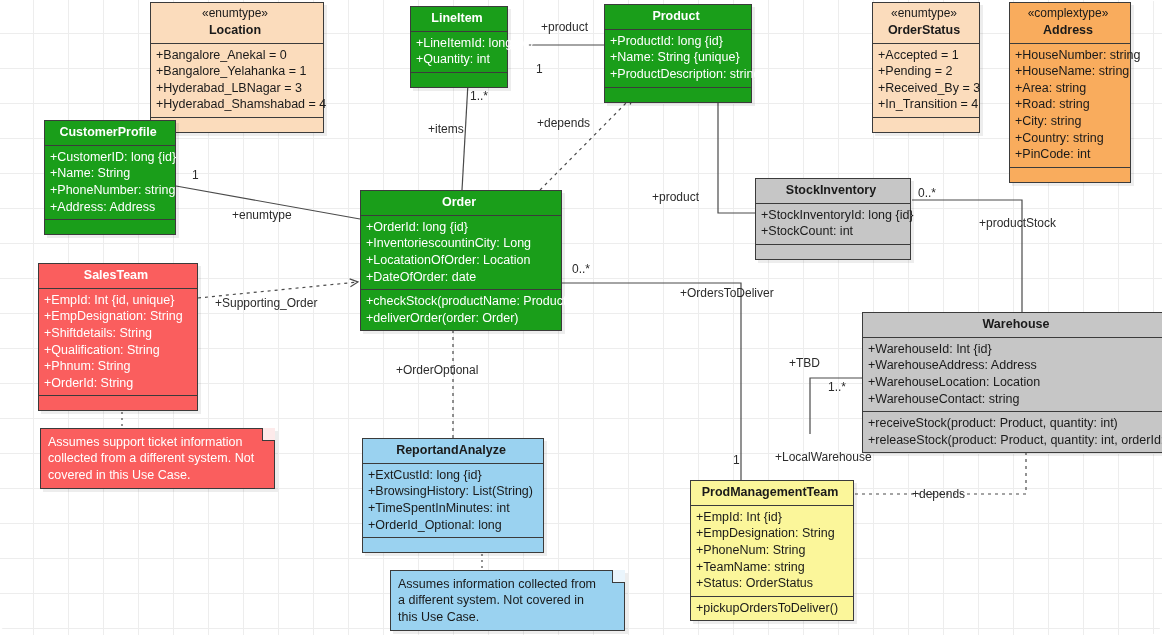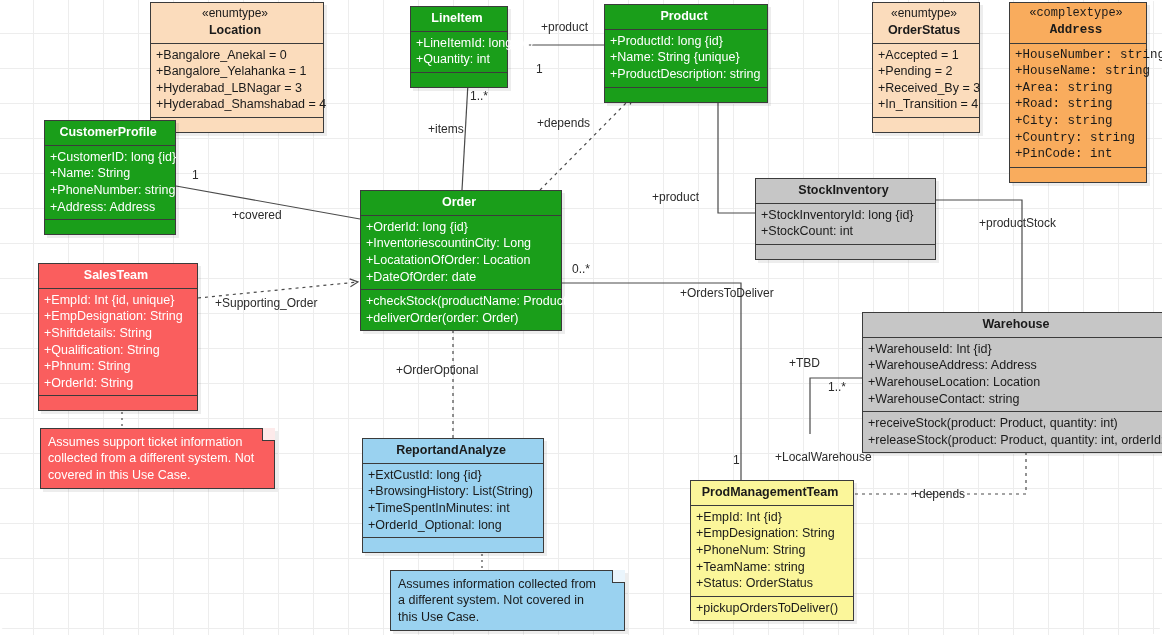--- a/index.html
+++ b/index.html
@@ -147,21 +147,21 @@
 
       <path d="M810,434 L810,378 L862,378"></path>
 
       <path d="M855,494 L1026,494 L1026,434" stroke-dasharray="3,4" marker-end="url(#openArrow)"></path>
     </g>
   </svg>
 
   <span class="elabel" style="left:541px; top:20px;">+product</span>
   <span class="elabel" style="left:428px; top:122px;">+items</span>
   <span class="elabel" style="left:537px; top:116px;">+depends</span>
-  <span class="elabel" style="left:232px; top:208px;">+covered</span>
+  <span class="elabel" style="left:232px; top:208px;">+enumtype</span>
   <span class="elabel" style="left:652px; top:190px;">+product</span>
   <span class="elabel" style="left:979px; top:216px;">+productStock</span>
   <span class="elabel" style="left:215px; top:296px;">+Supporting_Order</span>
   <span class="elabel" style="left:680px; top:286px;">+OrdersToDeliver</span>
   <span class="elabel" style="left:396px; top:363px;">+OrderOptional</span>
   <span class="elabel" style="left:789px; top:356px;">+TBD</span>
   <span class="elabel" style="left:775px; top:450px;">+LocalWarehouse</span>
   <span class="elabel" style="left:912px; top:487px;">+depends</span>
 
   <span class="mult" style="left:536px; top:62px;">1</span>
@@ -191,21 +191,21 @@
     <div class="hdr">
       <span>LineItem</span>
     </div>
     <div class="cmp">
       <div class="row">+LineItemId: long {id}</div>
       <div class="row">+Quantity: int</div>
     </div>
     <div class="cmp empty"></div>
   </div>
 
-  <div class="uml green" style="left:604px; top:4px; width:164px;">
+  <div class="uml green" style="left:604px; top:4px; width:148px;">
     <div class="hdr">
       <span>Product</span>
     </div>
     <div class="cmp">
       <div class="row">+ProductId: long {id}</div>
       <div class="row">+Name: String {unique}</div>
       <div class="row">+ProductDescription: string</div>
     </div>
     <div class="cmp empty"></div>
   </div>
@@ -217,21 +217,21 @@
     </div>
     <div class="cmp">
       <div class="row">+Accepted = 1</div>
       <div class="row">+Pending = 2</div>
       <div class="row">+Received_By = 3</div>
       <div class="row">+In_Transition = 4</div>
     </div>
     <div class="cmp empty"></div>
   </div>
 
-  <div class="uml orange" style="left:1009px; top:2px; width:138px;font-family:Liberation Mono, monospace;">
+  <div class="uml orange" style="left:1009px; top:2px; width:122px;">
     <div class="hdr">
       <span class="stereo">«complextype»</span>
       <span>Address</span>
     </div>
     <div class="cmp">
       <div class="row">+HouseNumber: string</div>
       <div class="row">+HouseName: string</div>
       <div class="row">+Area: string</div>
       <div class="row">+Road: string</div>
       <div class="row">+City: string</div>
@@ -263,21 +263,21 @@
       <div class="row">+InventoriescountinCity: Long</div>
       <div class="row">+LocatationOfOrder: Location</div>
       <div class="row">+DateOfOrder: date</div>
     </div>
     <div class="cmp">
       <div class="row">+checkStock(productName: Product)</div>
       <div class="row">+deliverOrder(order: Order)</div>
     </div>
   </div>
 
-  <div class="uml grey" style="left:755px; top:178px; width:181px;">
+  <div class="uml grey" style="left:755px; top:178px; width:156px;">
     <div class="hdr">
       <span>StockInventory</span>
     </div>
     <div class="cmp">
       <div class="row">+StockInventoryId: long {id}</div>
       <div class="row">+StockCount: int</div>
     </div>
     <div class="cmp empty"></div>
   </div>
 

